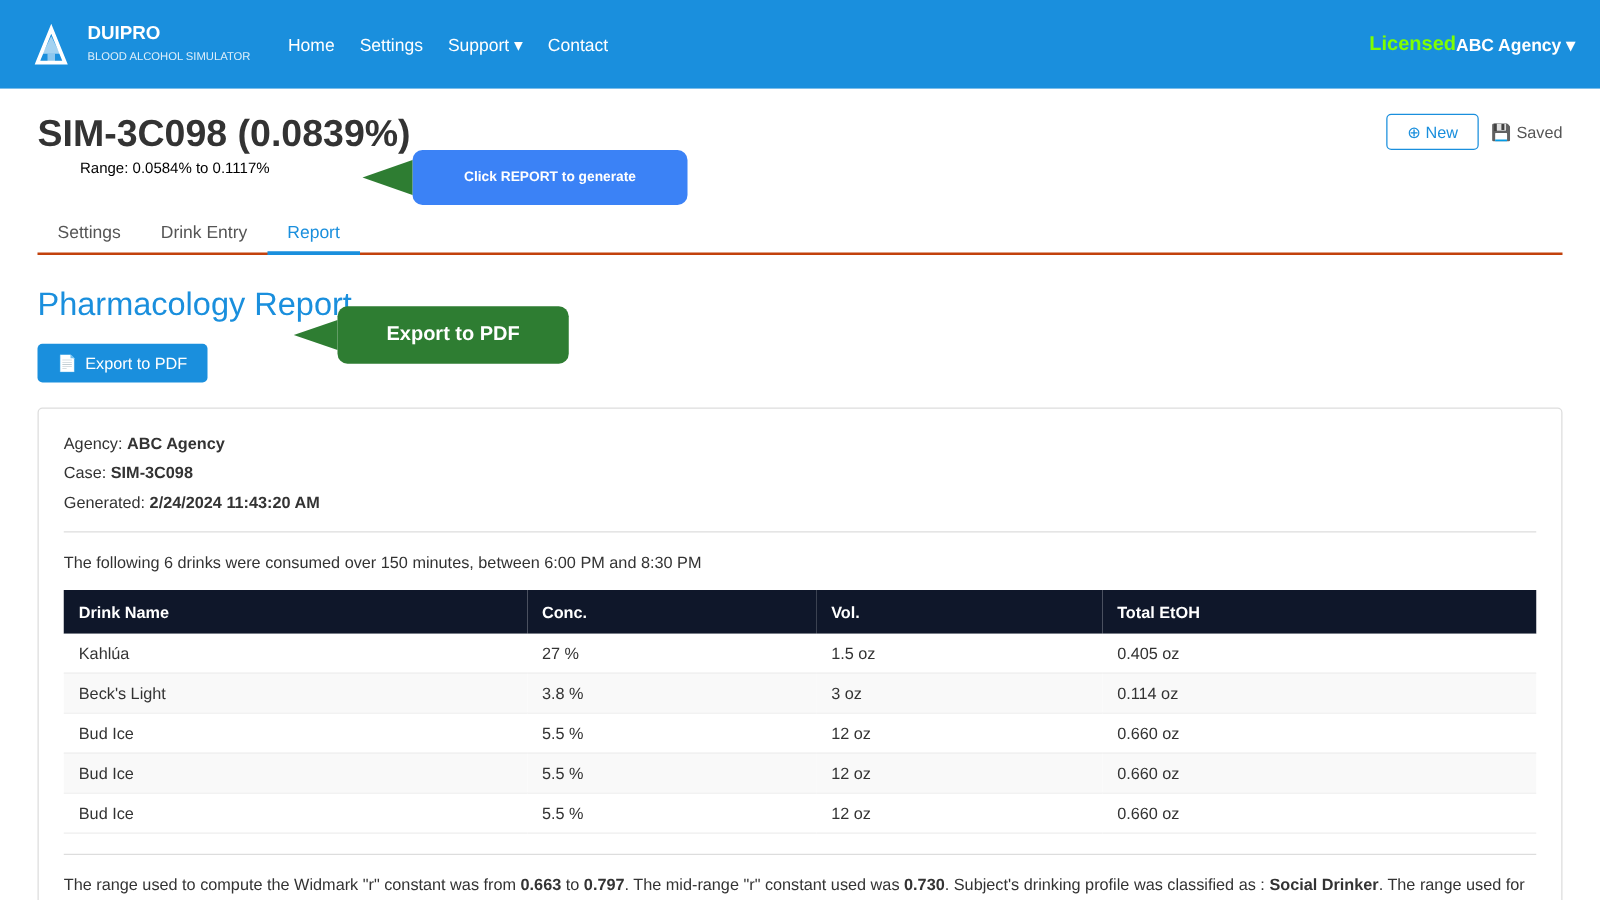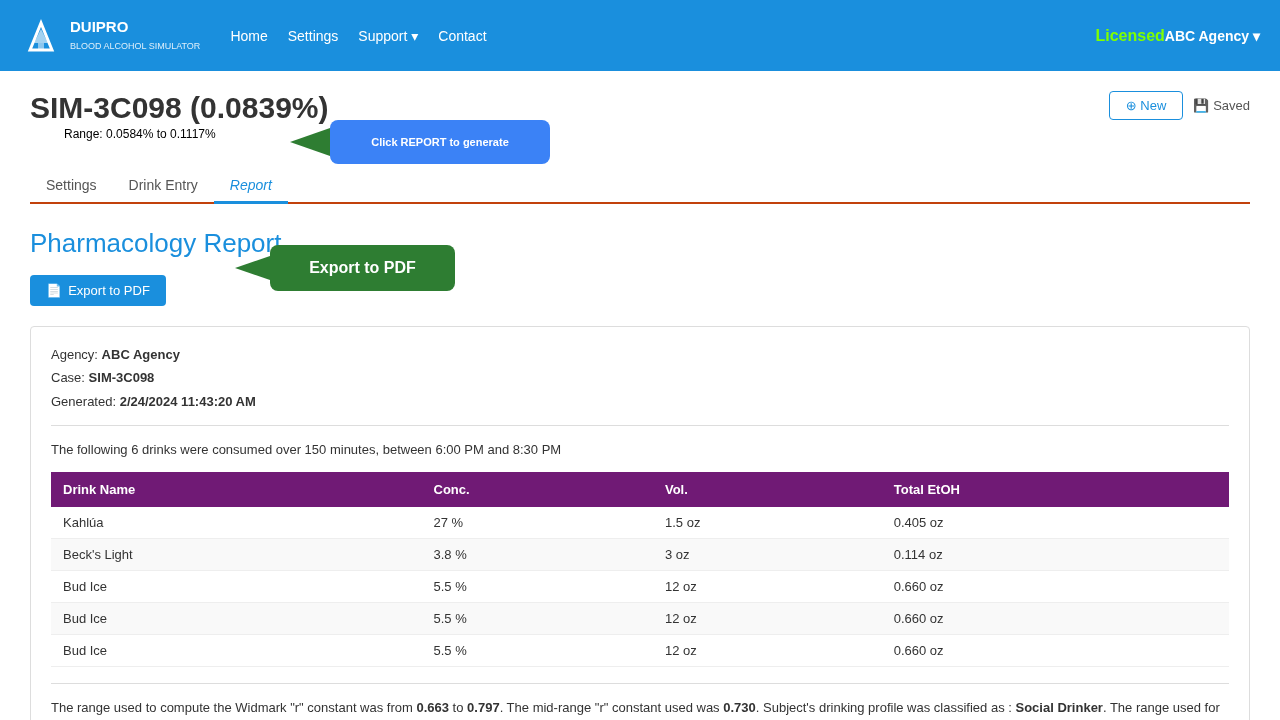--- a/index.html
+++ b/index.html
@@ -120,21 +120,20 @@
       padding: 8px 16px;
       cursor: pointer;
       color: #555;
       font-size: 14px;
       border-bottom: 3px solid transparent;
       margin-bottom: -2px;
     }
     .tab.active {
       color: #1a8fdd;
       border-bottom: 3px solid #1a8fdd;
-      font-style: italic;
     }
 
     
     .report-section {
       padding-top: 24px;
     }
     .report-title {
       font-size: 26px;
       color: #1a8fdd;
       font-weight: normal;
@@ -180,21 +179,21 @@
       margin-bottom: 10px;
     }
 
     
     .drinks-table {
       width: 100%;
       border-collapse: collapse;
       margin-bottom: 16px;
     }
     .drinks-table th {
-      background: #701a75;
+      background: #0f172a;
       color: white;
       padding: 10px 12px;
       text-align: left;
       font-size: 13px;
       font-weight: bold;
     }
     .drinks-table td {
       padding: 8px 12px;
       font-size: 13px;
       border-bottom: 1px solid #eee;

